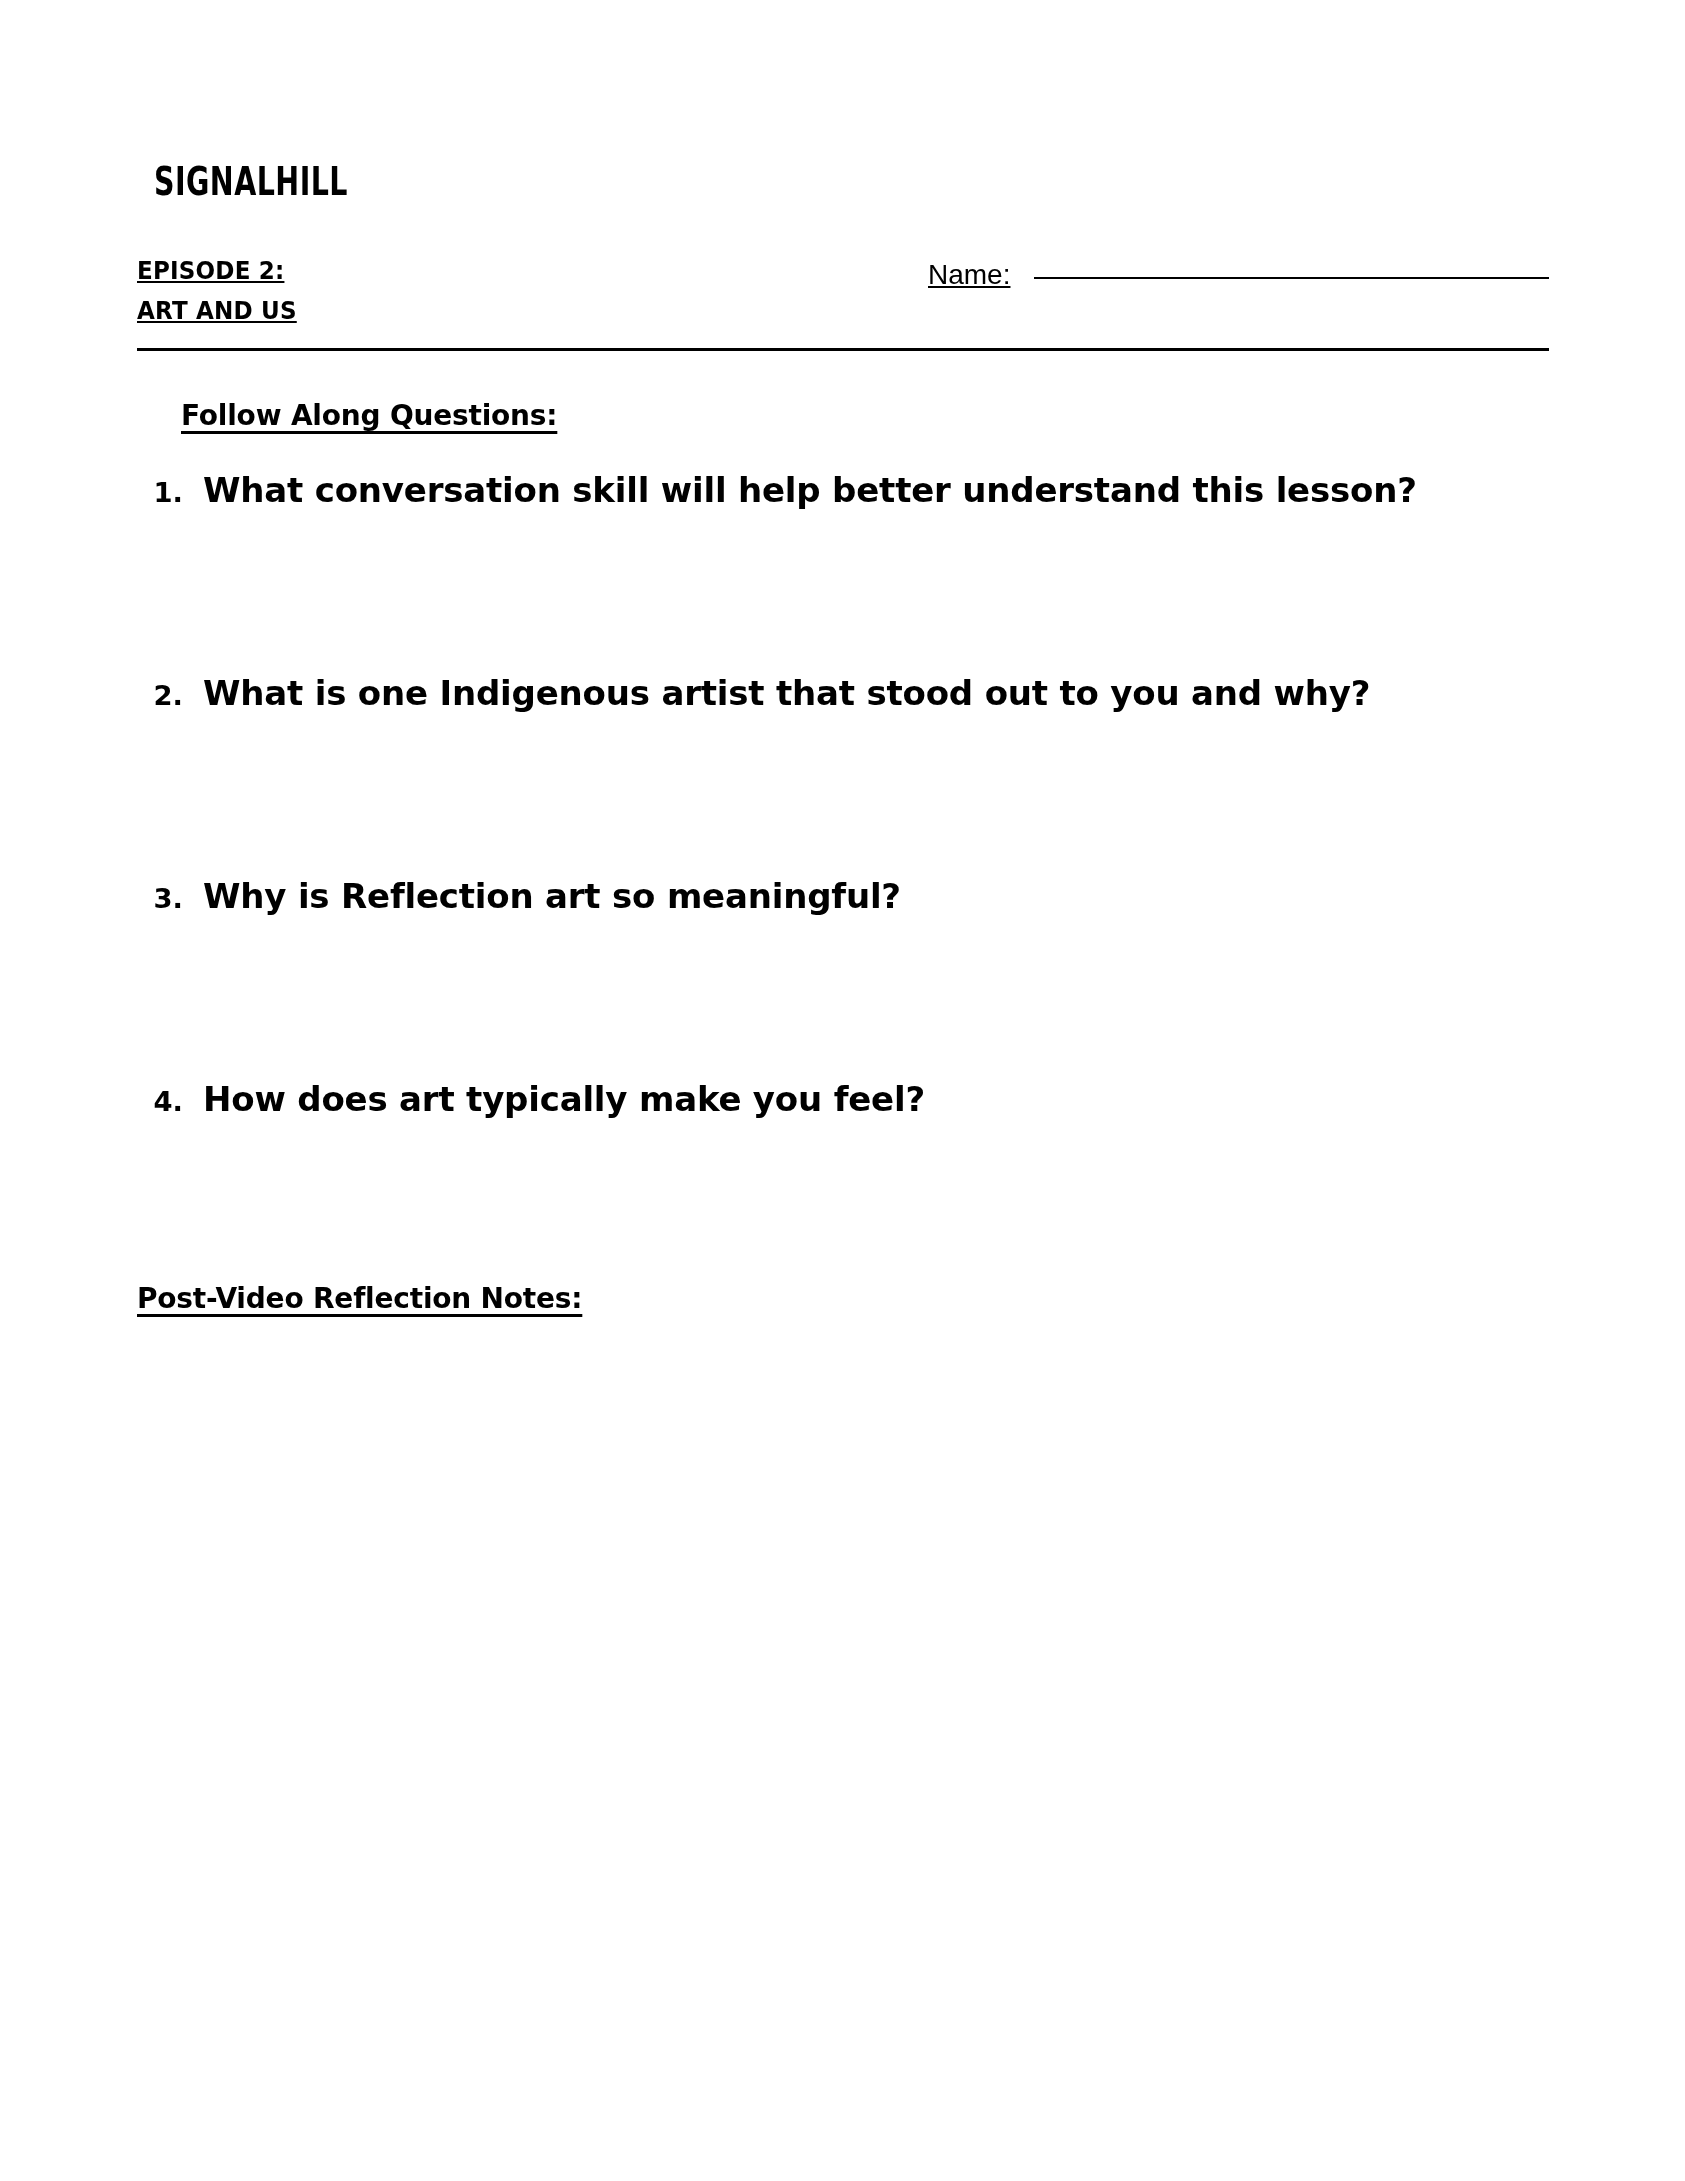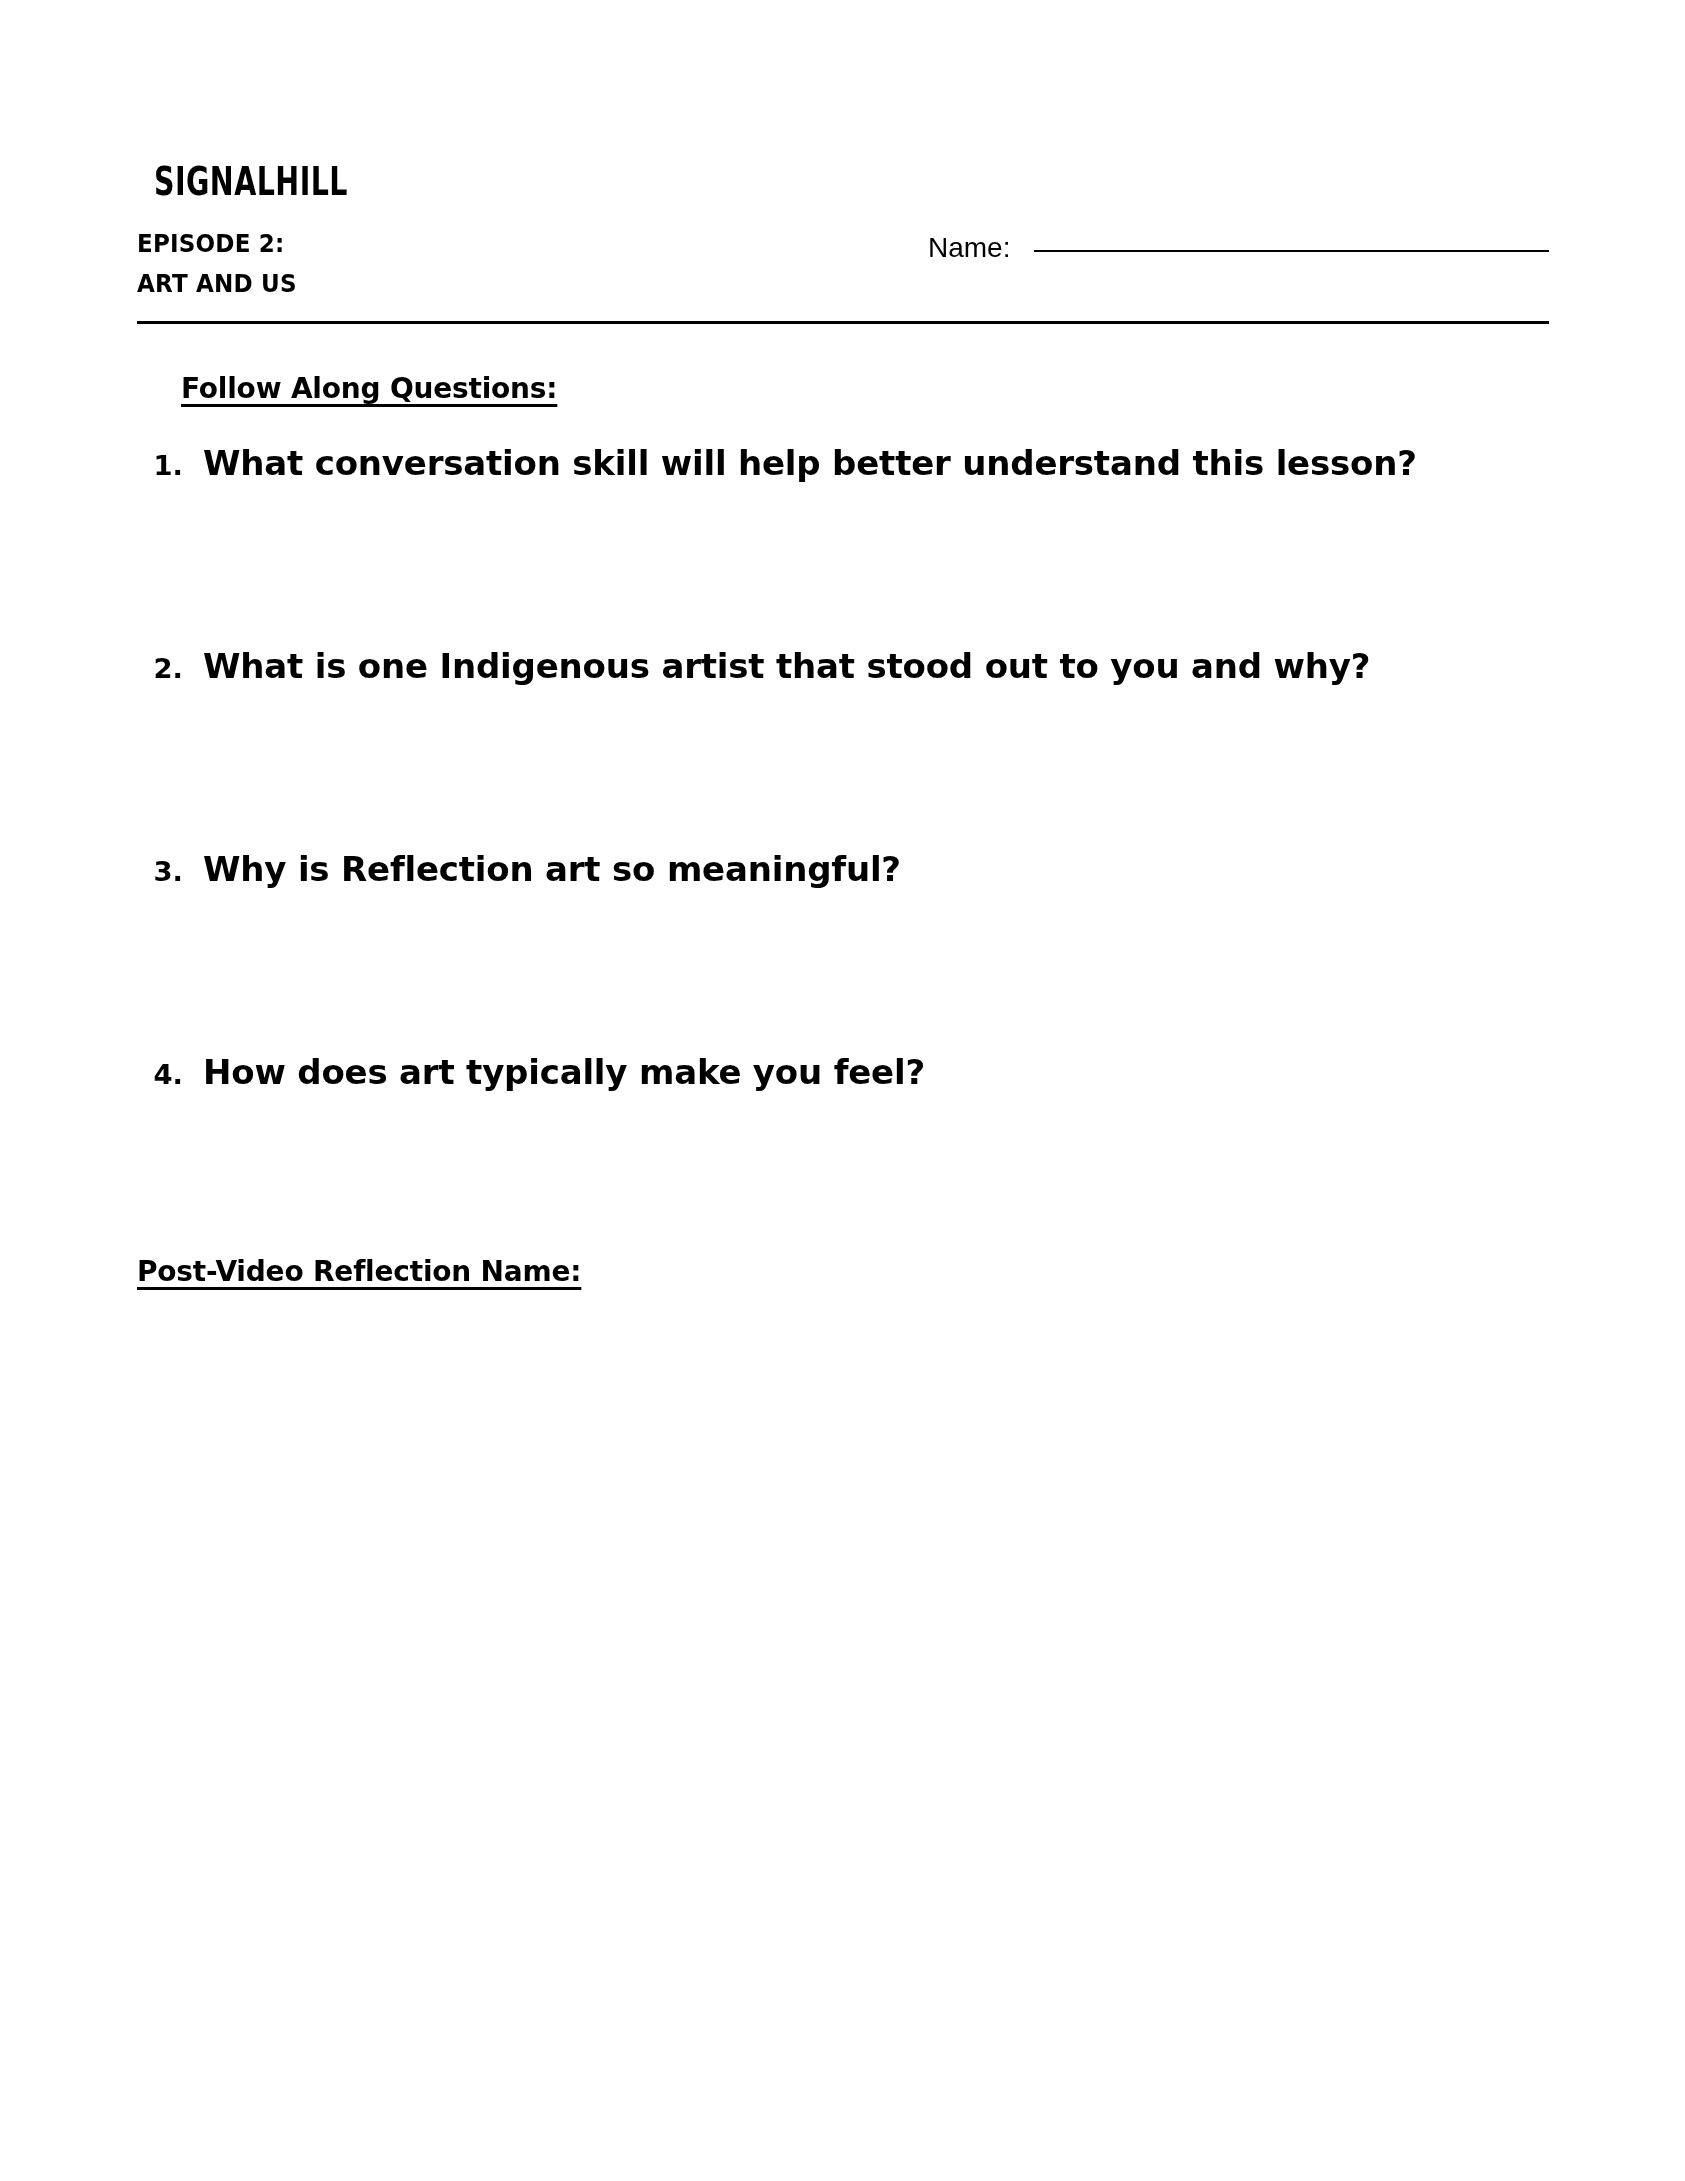--- a/index.html
+++ b/index.html
@@ -52,21 +52,22 @@
     margin-top: 20px;
     margin-right: 4.6px;
     white-space: nowrap;
   }
 
   
   .meta-row {
     display: flex;
     justify-content: space-between;
     align-items: flex-start;
-    margin-top: 30px;
+    margin-top: 57px;
+    text-decoration: underline;
   }
   .episode-block {
     font-family: "DejaVu Sans", sans-serif;
     font-weight: bold;
     font-size: 24px;
     letter-spacing: 0.2px;
     line-height: 1.65;
     transform: scaleX(0.96);
     transform-origin: left top;
   }
@@ -192,18 +193,18 @@
       <li>
         <span class="q-num">3.</span>
         <span class="q-text">Why is Reflection art so meaningful?</span>
       </li>
       <li>
         <span class="q-num">4.</span>
         <span class="q-text">How does art typically make you feel?</span>
       </li>
     </ol>
 
-    <div class="reflection-heading">Post-Video Reflection Name:</div>
+    <div class="reflection-heading">Post-Video Reflection Notes:</div>
     <div class="reflection-space"></div>
 
   </div>
 </div>
 
 
 </body></html>

